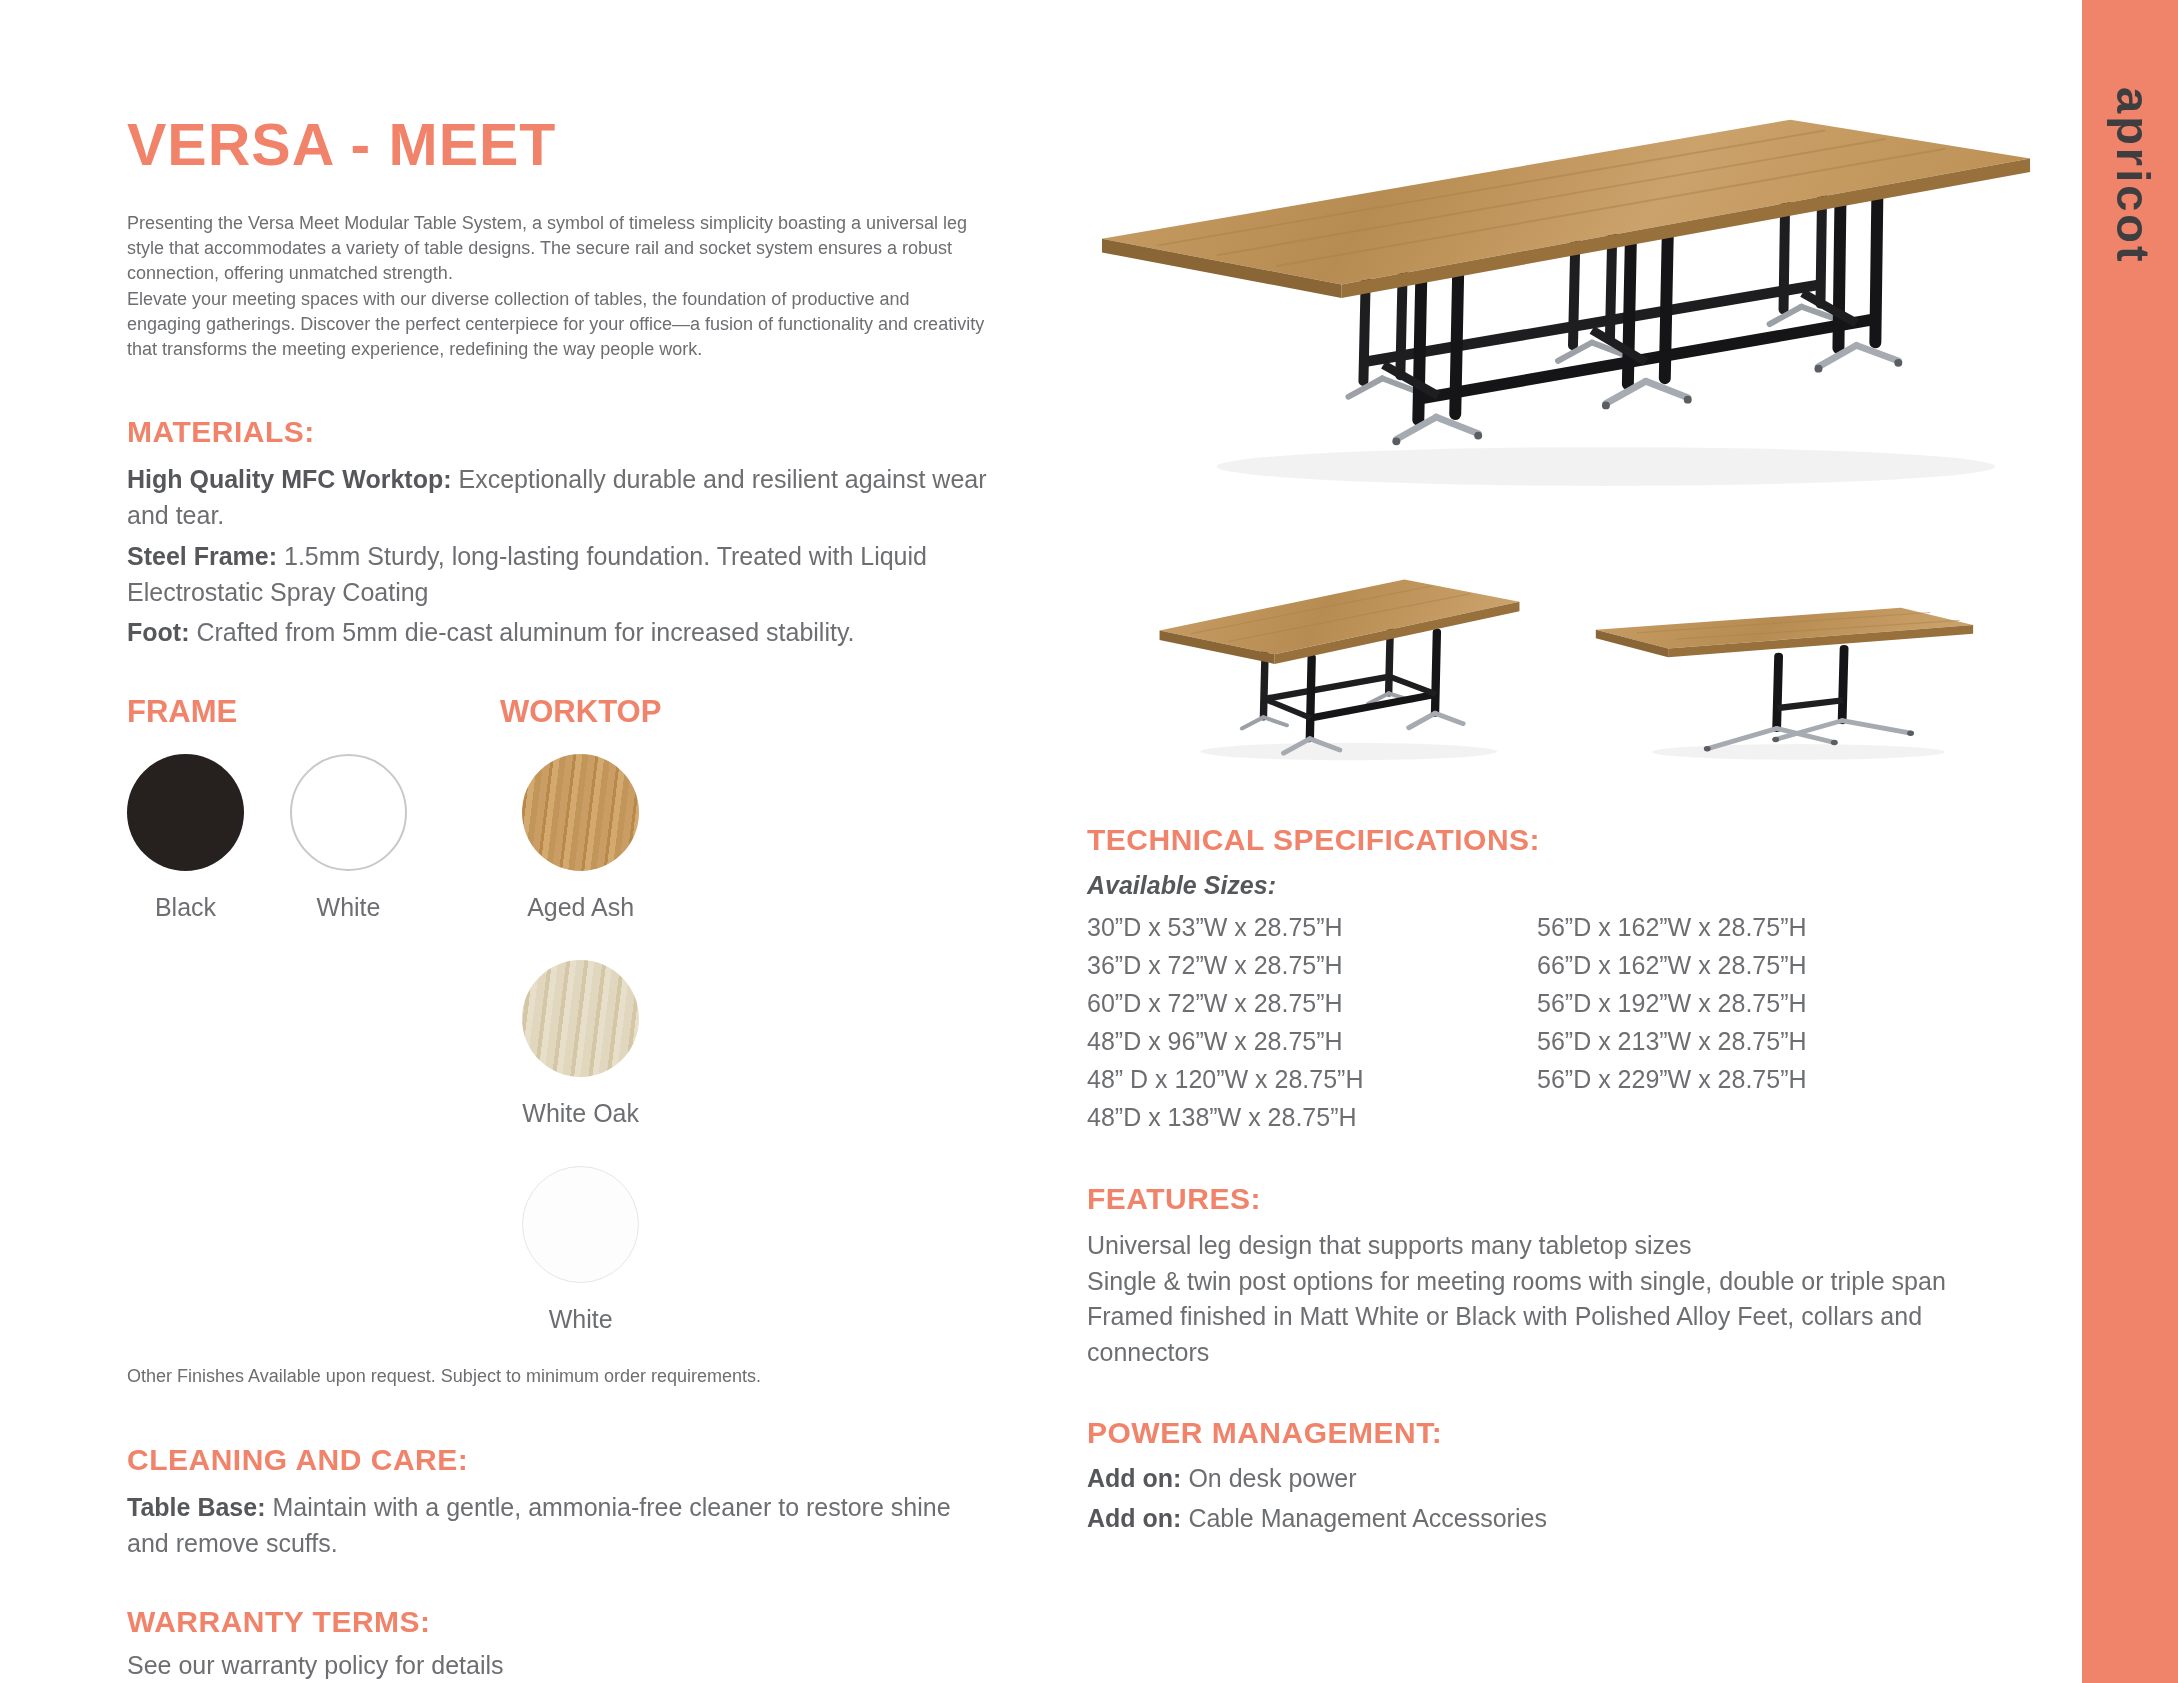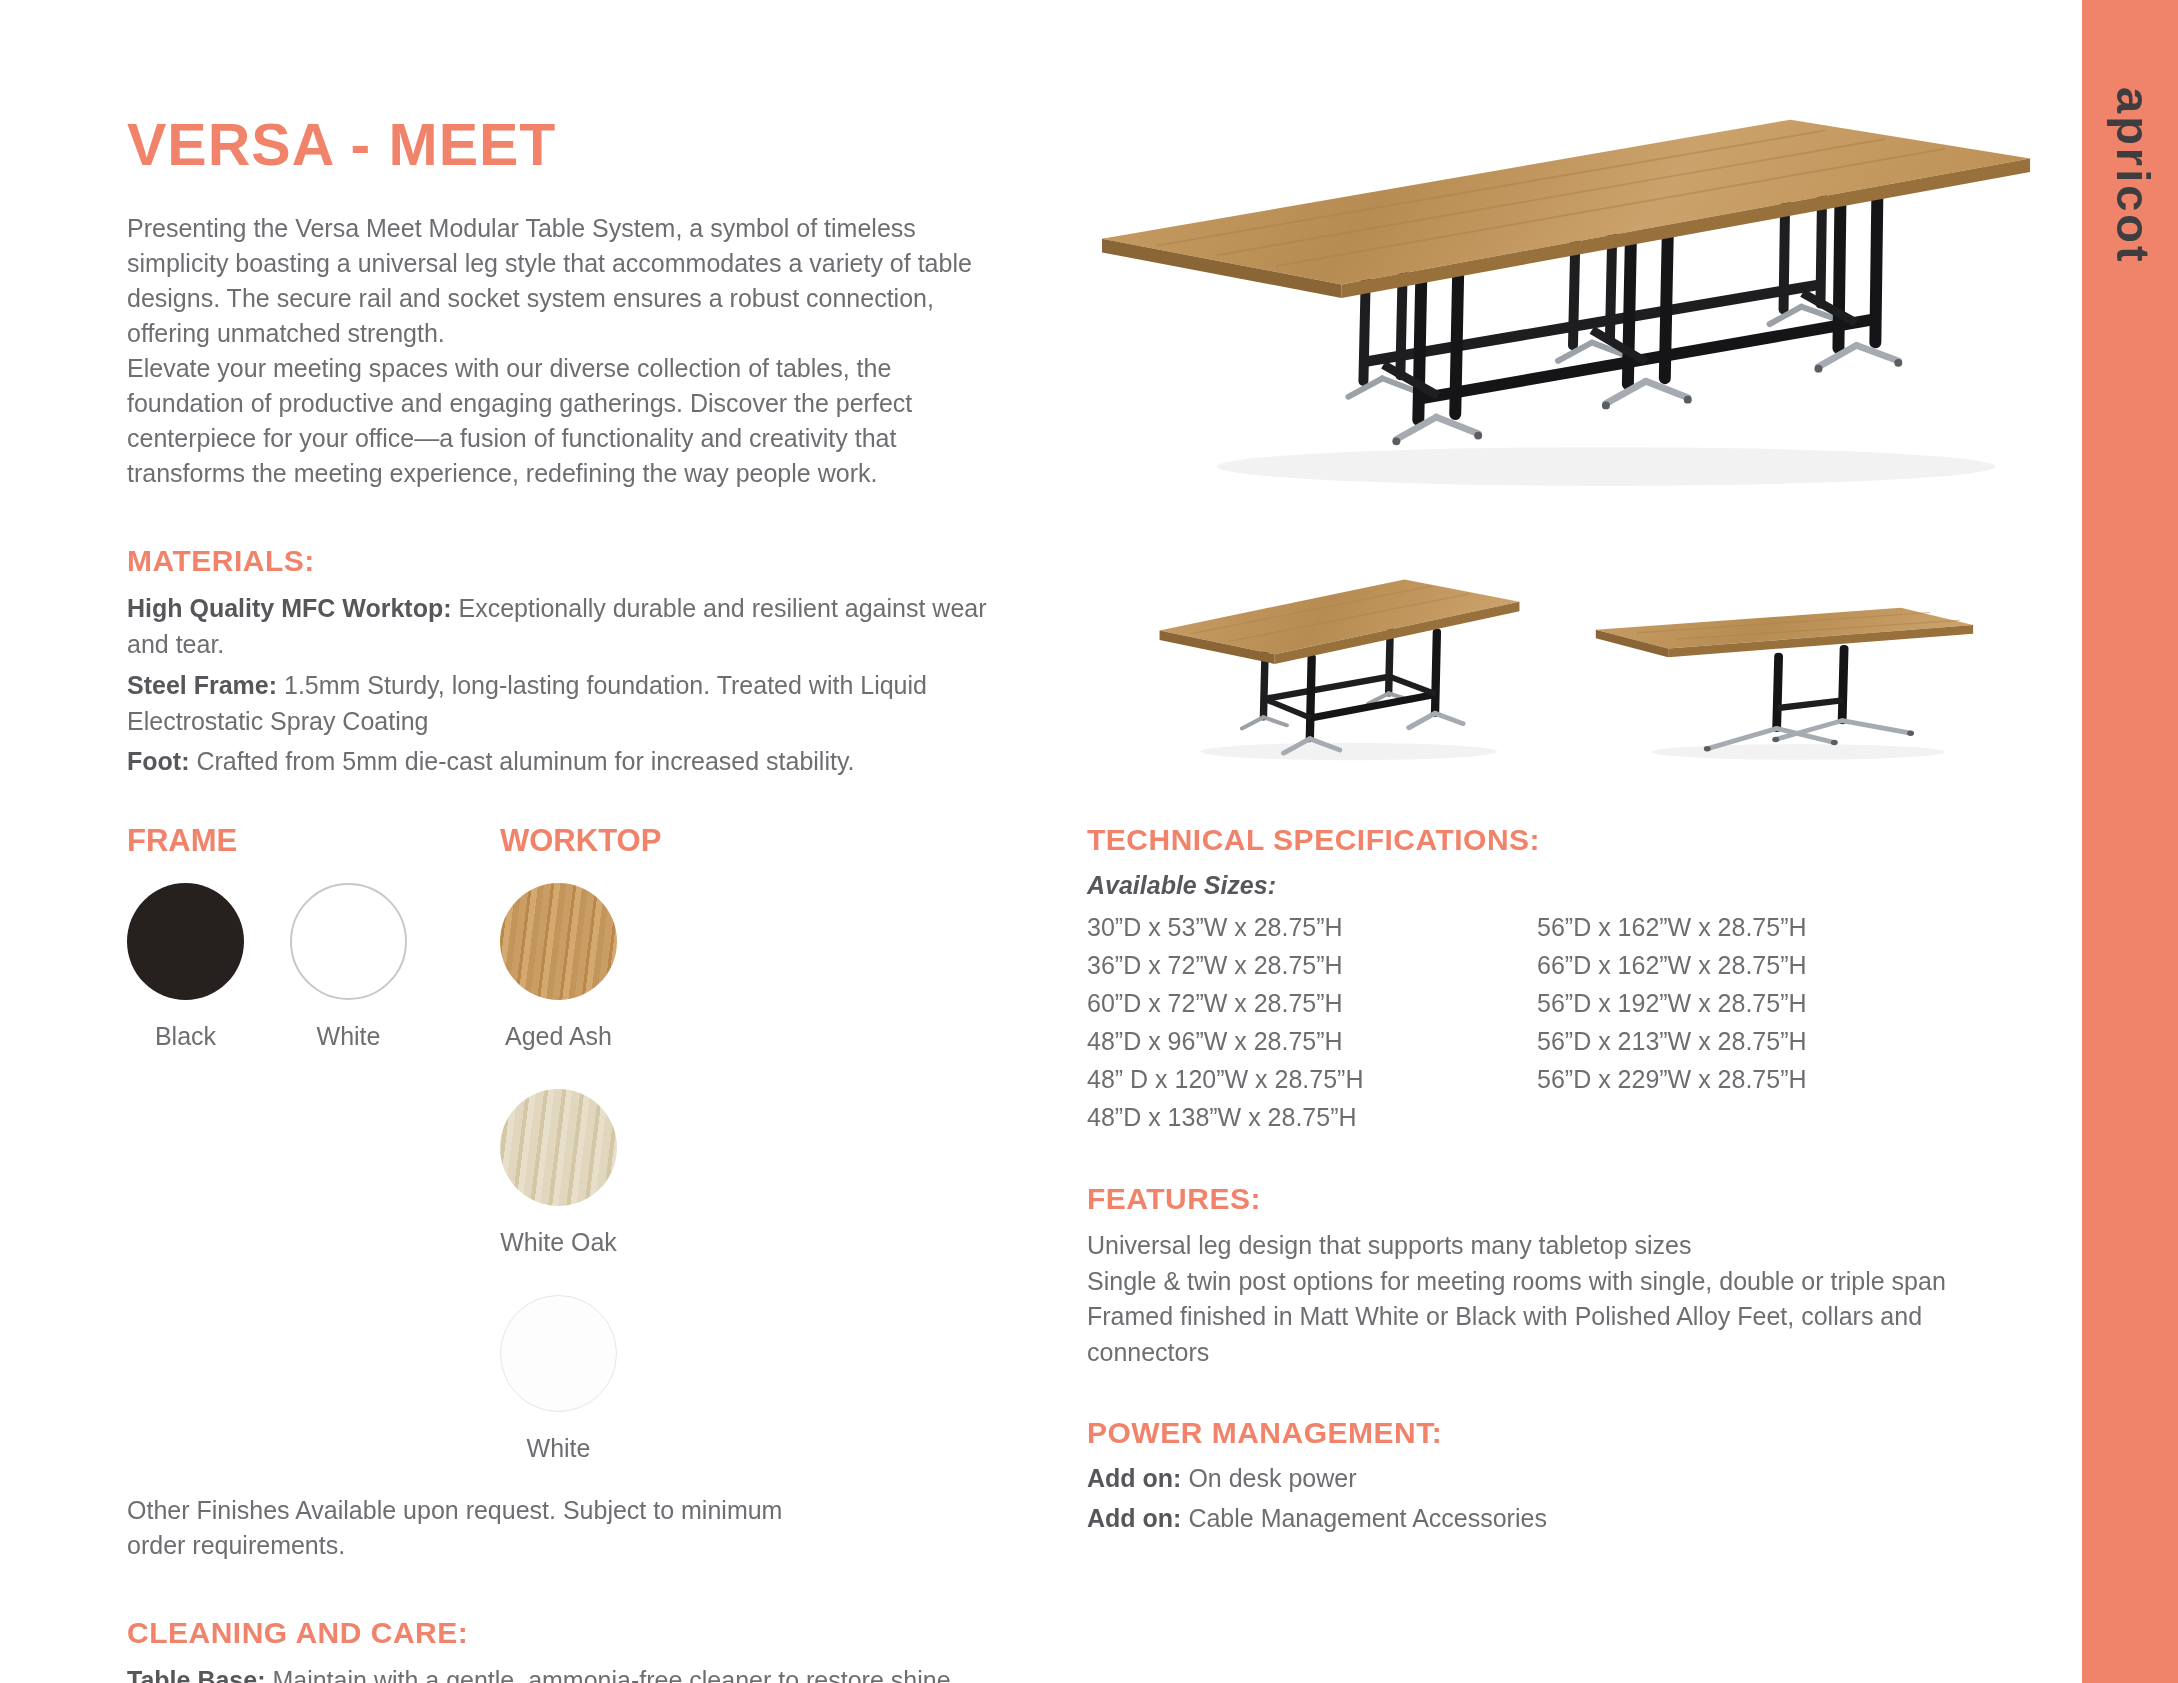--- a/index.html
+++ b/index.html
@@ -8,29 +8,29 @@
   .page { position:relative; width:2178px; height:1683px; background:#ffffff; overflow:hidden; }
 
   
   .brand-bar { position:absolute; top:0; right:0; width:96px; height:1683px; background:#F0846B; }
   .brand-text { position:absolute; top:87px; left:24px; writing-mode:vertical-rl;
                 font-size:47px; font-weight:700; letter-spacing:3px; color:#3E3E40; }
 
   
   .left-col { position:absolute; left:127px; top:111px; width:861px; }
   .page-title { color:#F0836A; font-size:59px; font-weight:800; letter-spacing:1px; margin-bottom:32px; }
-  .body-text { color:#6D6E71; font-size:25px; line-height:1.4; }
+  .body-text { color:#6D6E71; font-size:18px; line-height:1.4; }
   .section-heading { color:#F0836A; font-size:30px; font-weight:700; letter-spacing:0.5px; margin:53px 0 12px; }
   .detail-line { color:#6D6E71; font-size:25px; line-height:1.45; margin-bottom:4px; }
   .detail-line strong, .bold-label { color:#56575B; font-weight:700; }
 
   .finish-row { display:flex; margin-top:4px; }
   .finish-heading { color:#F0836A; font-size:31px; font-weight:700; margin:40px 0 24px; }
   .frame-group { width:373px; }
-  .swatches { display:flex; gap:46px; }
+  .swatches { display:flex; gap:46px;align-items:center; }
   .worktop-group .swatches { gap:38px;flex-direction:column; }
   .swatch-item { display:flex; flex-direction:column; align-items:center; width:117px; }
   .swatch { width:117px; height:117px; border-radius:50%; }
   .swatch-black { background:#26211F; }
   .swatch-white { background:#ffffff; border:2px solid #C8C8C8; }
   .swatch-aged-ash { background:repeating-linear-gradient(97deg,#C99D63 0 7px,#B9894C 7px 10px,#D3A96F 10px 16px,#C2955A 16px 22px); }
   .swatch-white-oak { background:repeating-linear-gradient(97deg,#E0D7BE 0 8px,#D3C7A6 8px 12px,#E7DFC9 12px 18px); }
   .swatch-white-top { background:#FDFDFD; border:1px solid #E6E6E6; }
   .swatch-label { margin-top:22px; font-size:25px; color:#6D6E71; }
   .finish-note { margin-top:30px; width:693px; }

